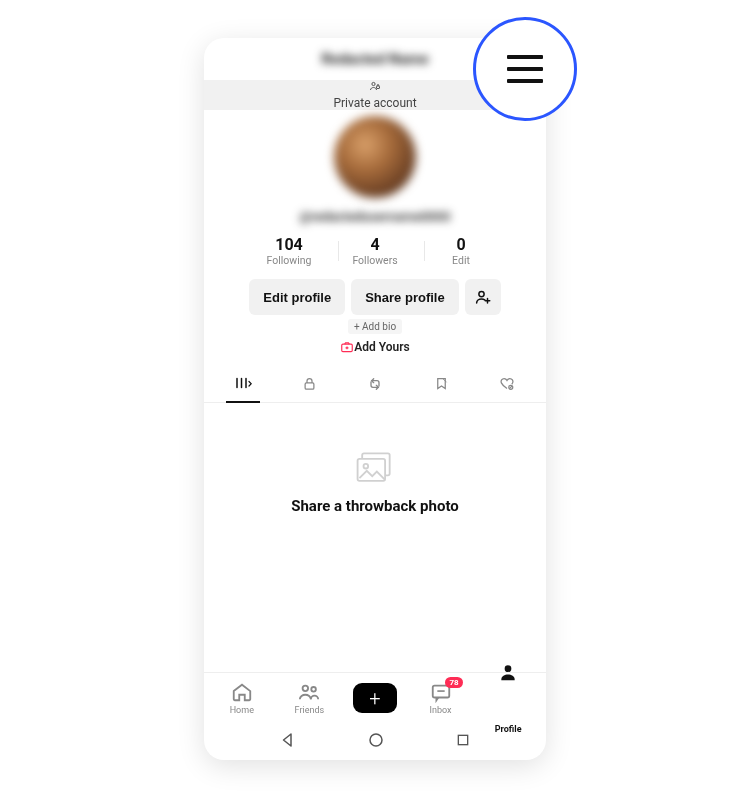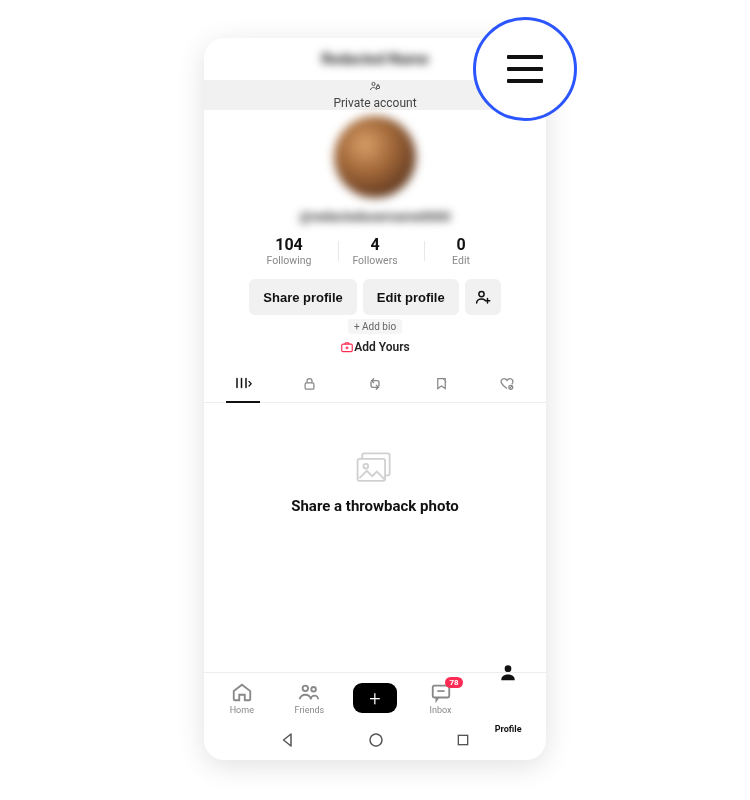--- a/index.html
+++ b/index.html
@@ -327,22 +327,22 @@
       <div class="num">4</div>
       <div class="label">Followers</div>
     </div>
     <div class="stat">
       <div class="num">0</div>
       <div class="label">Edit</div>
     </div>
   </div>
 
   <div class="buttons">
+    <button class="btn-light">Edit profile</button>
     <button class="btn-light">Share profile</button>
-    <button class="btn-light">Edit profile</button>
     <button class="btn-icon">
       <svg width="18" height="18" viewBox="0 0 24 24" fill="none" stroke="#111" stroke-width="2" stroke-linecap="round">
         <circle cx="10" cy="8" r="3.5"></circle>
         <path d="M3.5 20c0-3.2 3-5.5 6.5-5.5 1.7 0 3.2.5 4.4 1.4"></path>
         <path d="M18 14v6M15 17h6"></path>
       </svg>
     </button>
   </div>
 
   <div class="add-bio">

